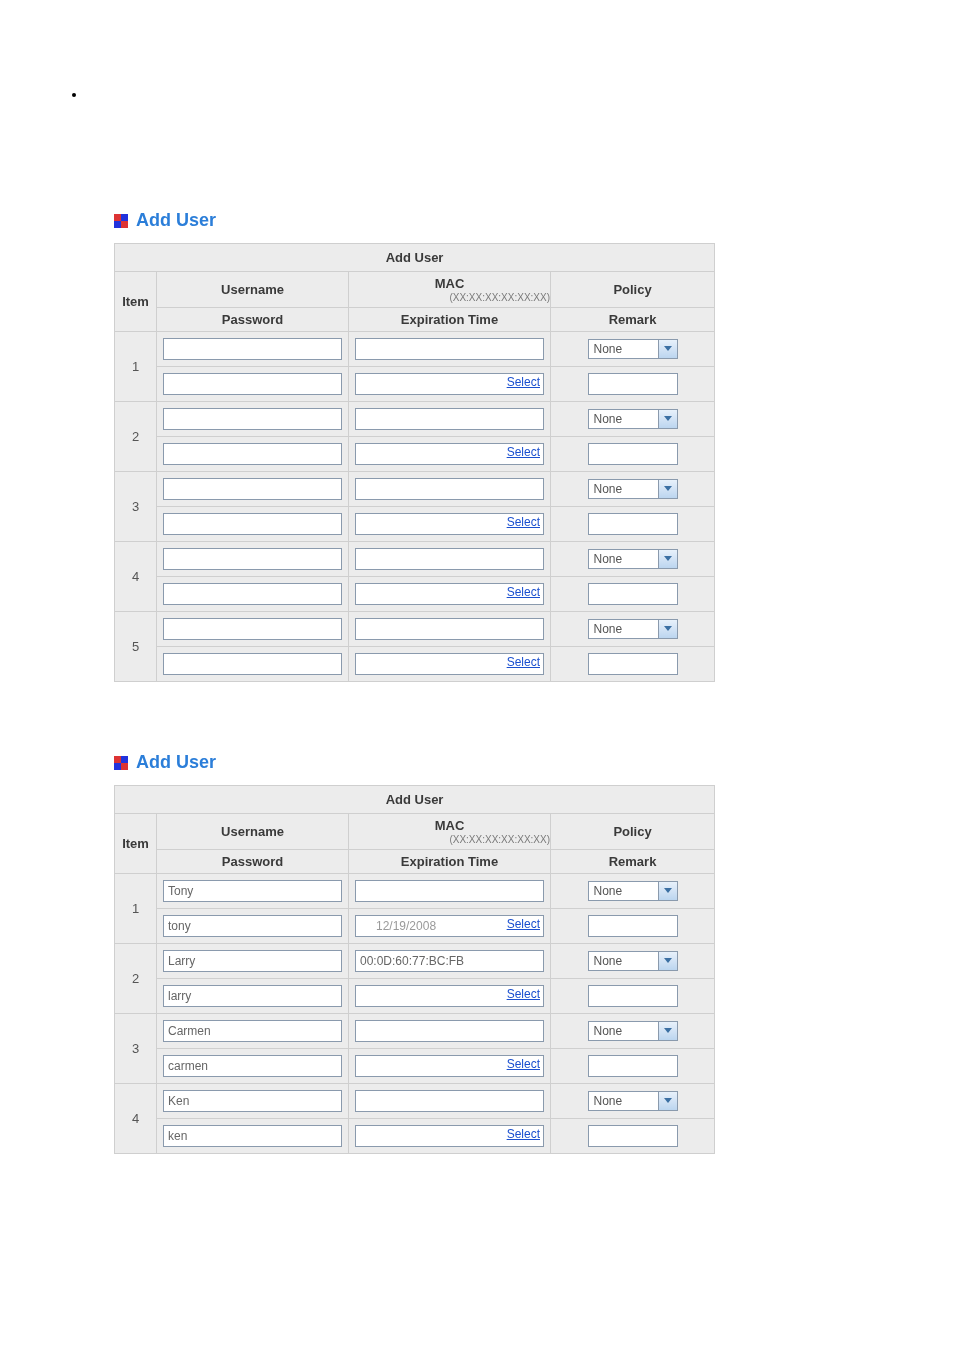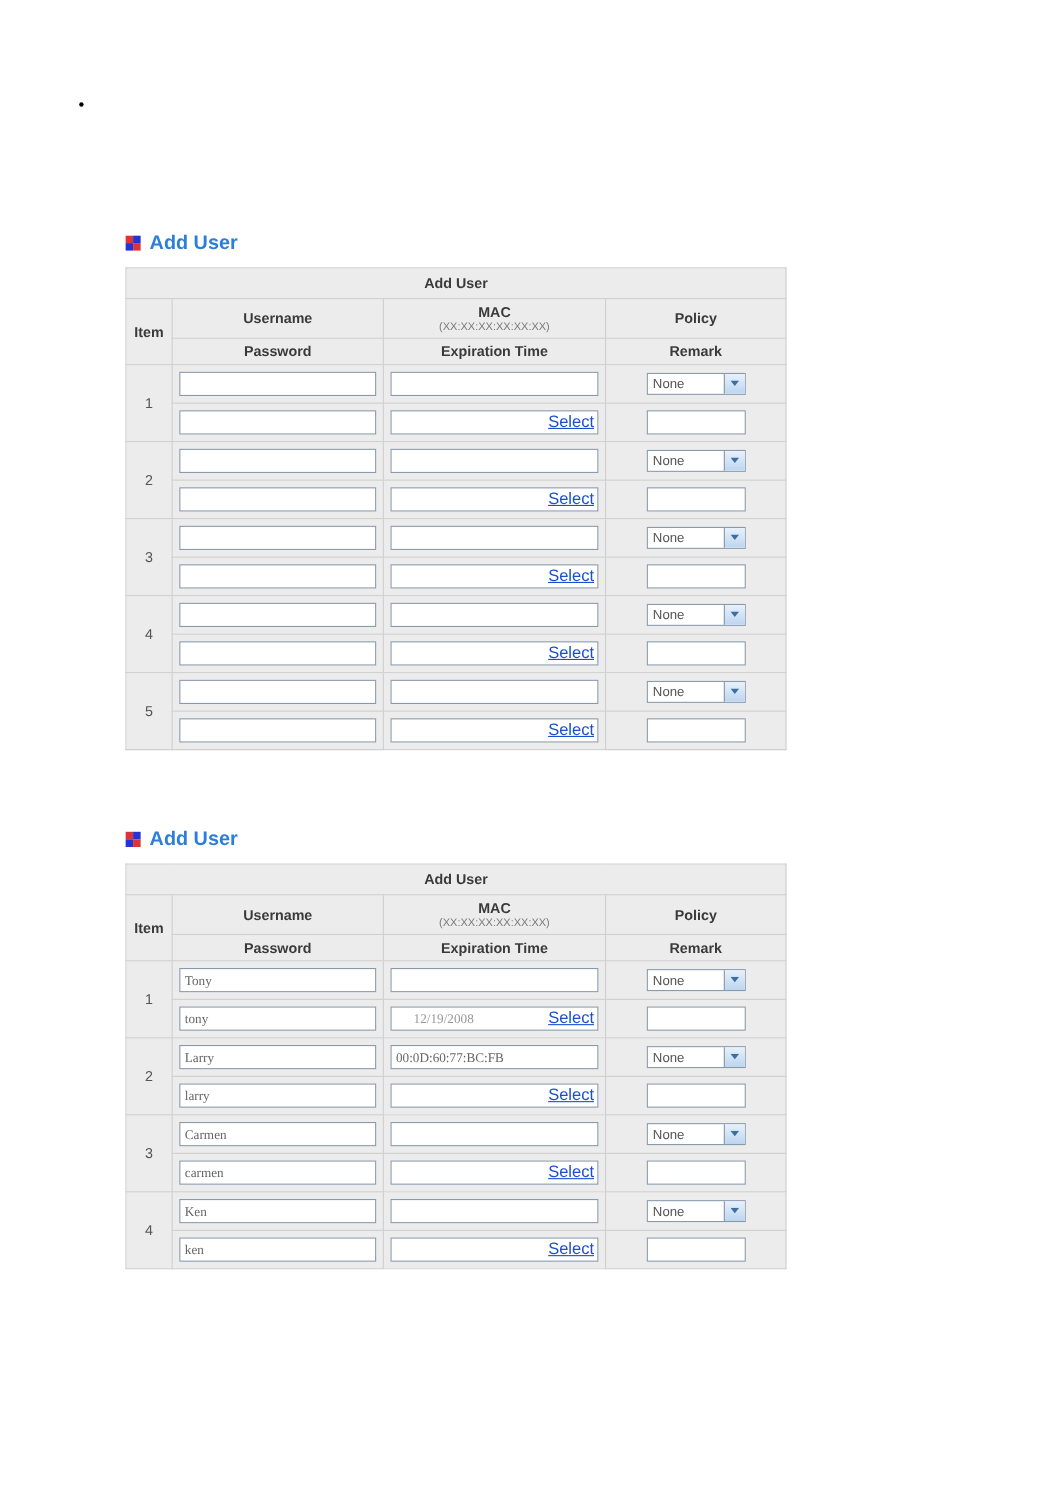--- a/index.html
+++ b/index.html
@@ -64,20 +64,21 @@
     padding: 4px 0;
     font-weight: bold;
     color: #3a3a3a;
   }
   .mac-hint {
     display: block;
     font-size: 10px;
     color: #7a7a7a;
     font-weight: normal;
     margin-top: 1px;
+    text-align: right;
   }
   col.c-item { width: 42px; }
   col.c-user { width: 192px; }
   col.c-mac  { width: 202px; }
   col.c-pol  { width: 164px; }
 
   td.cell {
     padding: 6px 6px;
   }
   td.item {
@@ -88,30 +89,29 @@
 
   .txt-input {
     width: 100%;
     box-sizing: border-box;
     height: 22px;
     border: 1px solid #8a9aad;
     background: #fff;
     font-size: 12px;
     padding: 1px 4px;
     color: #666;
-    font-family: Liberation Serif, serif;
   }
   .readonly {
     color: #9a9a9a;
     padding-left: 20px;
   }
   .select-link {
     color: #1a4fcf;
     text-decoration: underline;
-    font-size: 15px;
+    font-size: 12px;
     margin-left: auto;
     padding: 3px 4px 0 6px;
     cursor: pointer;
     text-align: center;
   }
   .inside-link {
     position: relative;
   }
   .inside-link .select-link {
     position: absolute;

